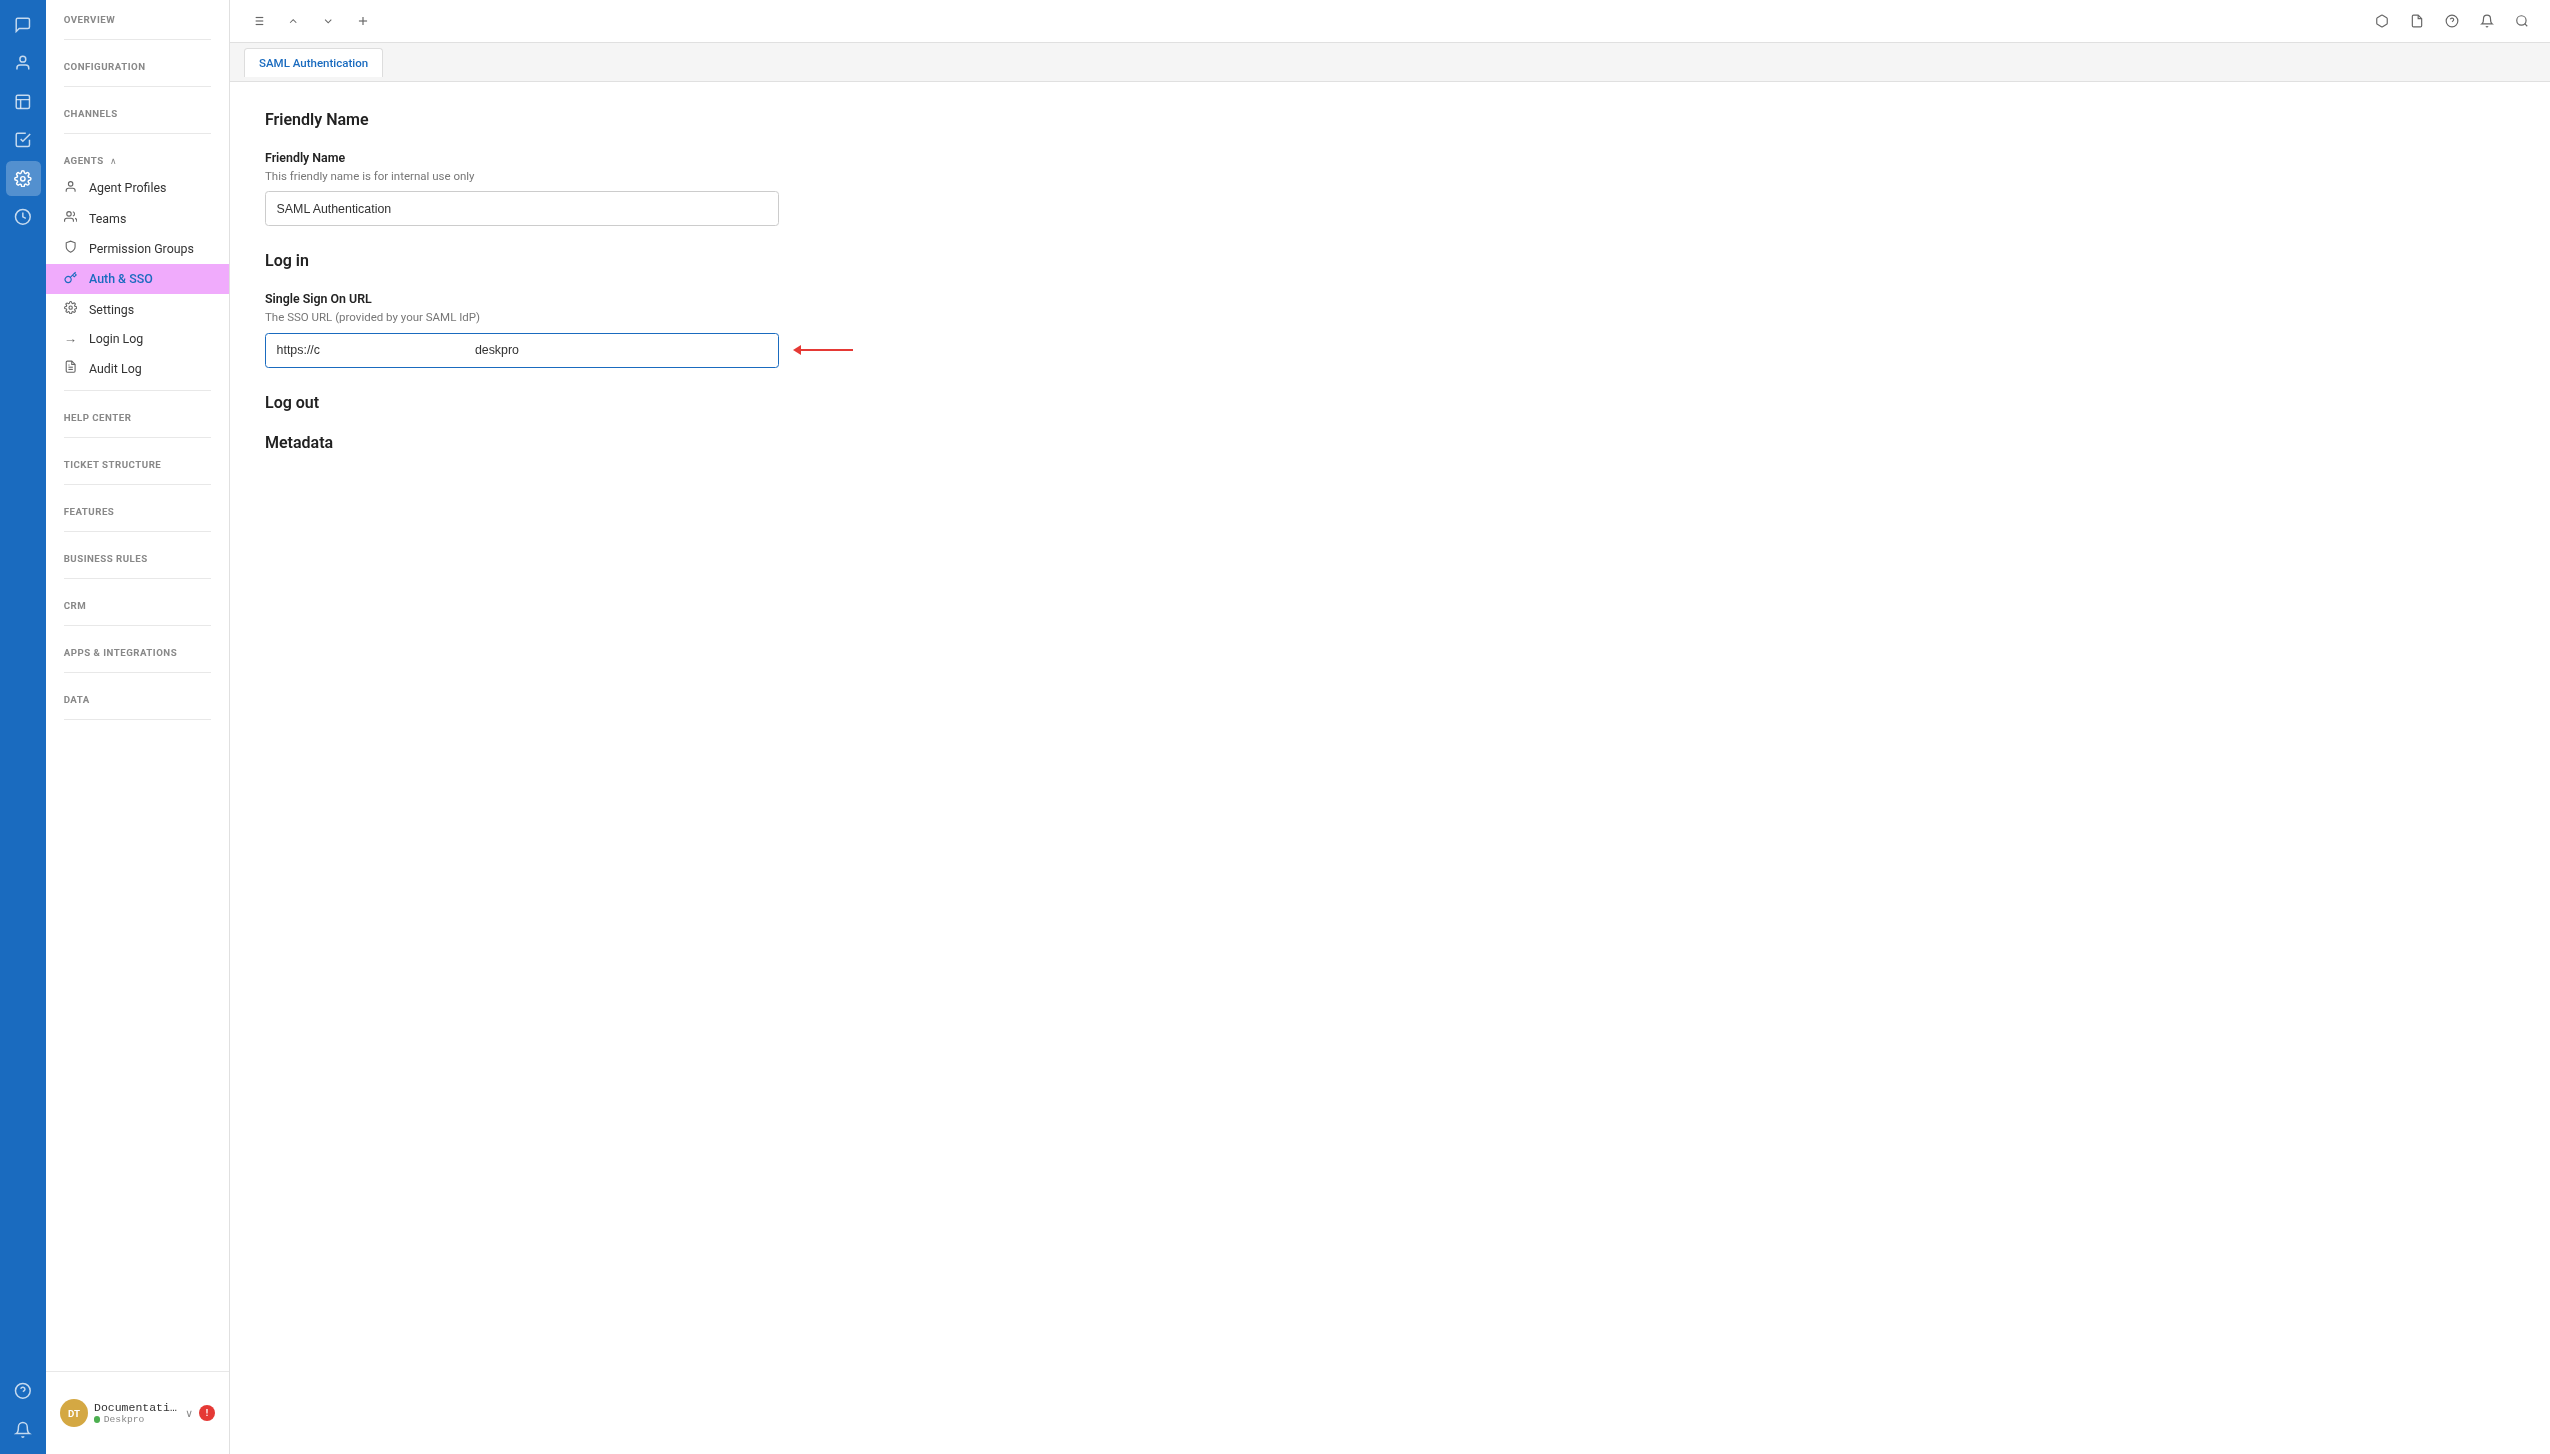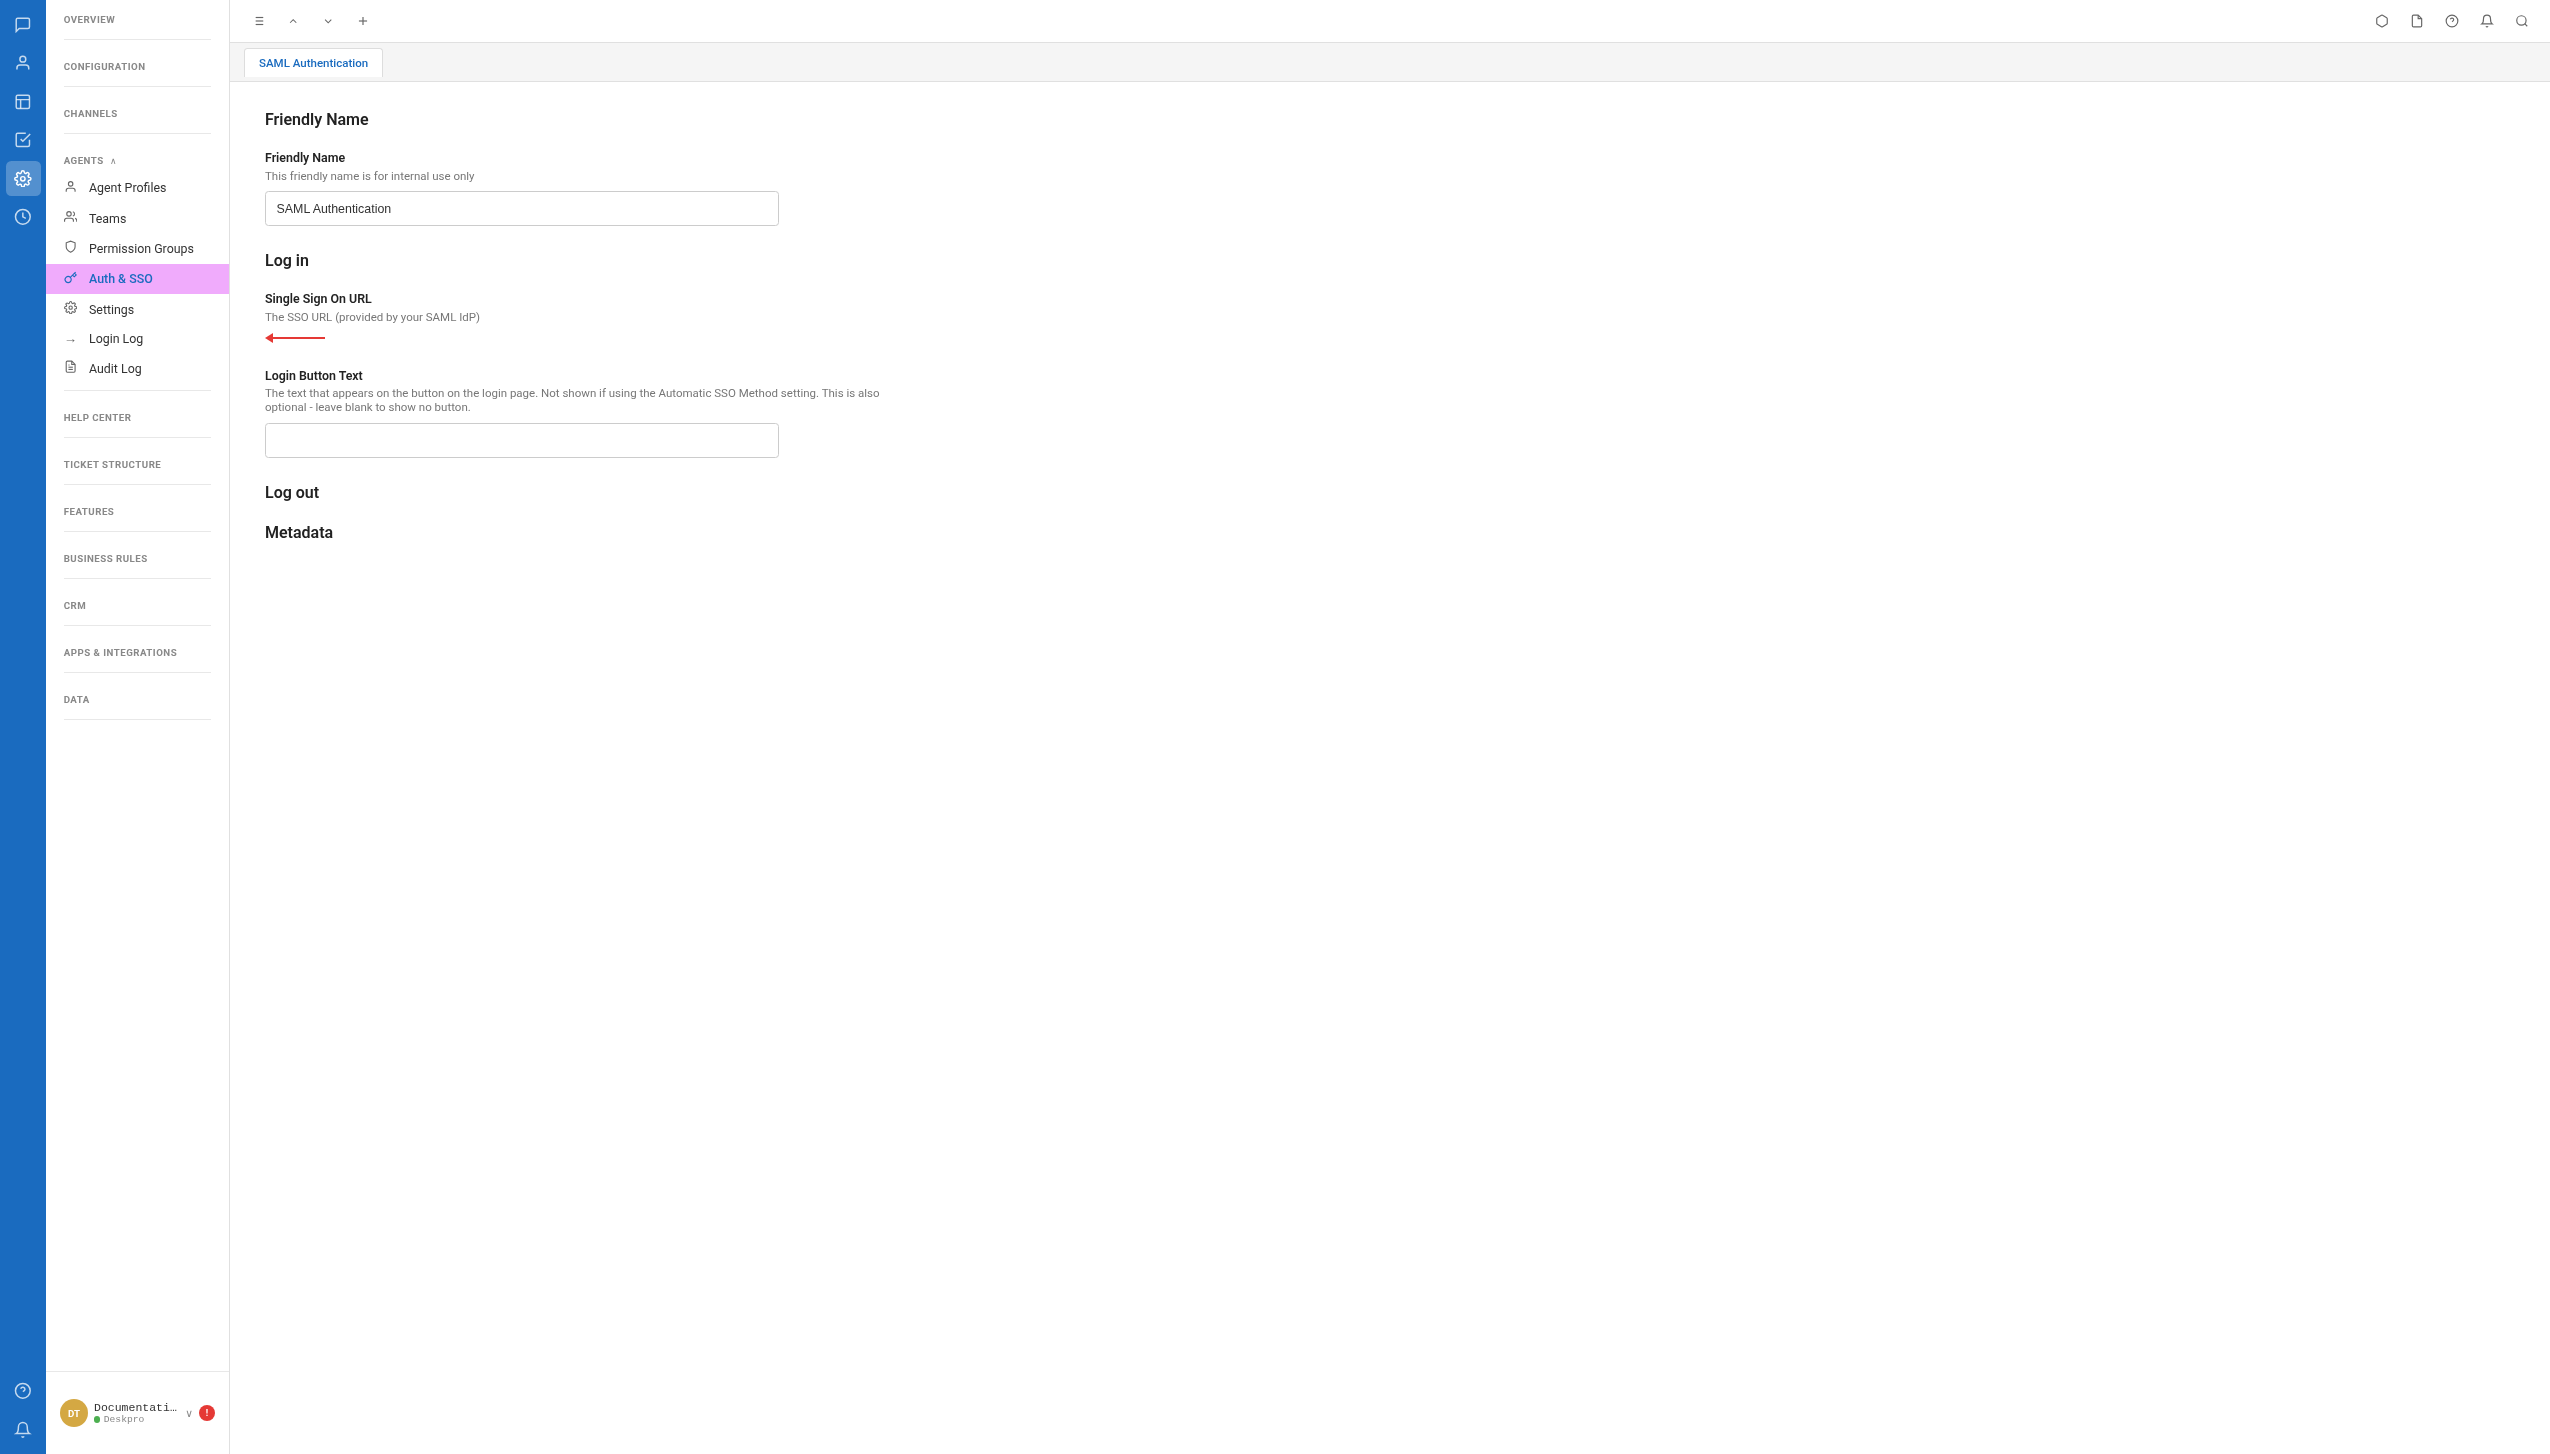--- a/index.html
+++ b/index.html
@@ -474,34 +474,30 @@
         <div class="field-desc">This friendly name is for internal use only</div>
         <input class="field-input" type="text" value="SAML Authentication" style="">
       </div>
 
       <div class="section-heading" style="margin-top: 21px;">Log in</div>
 
       <div class="field-group">
         <div class="field-label">Single Sign On URL</div>
         <div class="field-desc">The SSO URL (provided by your SAML IdP)</div>
         <div class="sso-url-wrapper">
+          <input class="field-input focused" type="text" value="https://c                                             deskpro" style="width: 514px;">
           <div class="arrow-indicator">
             <div class="arrow-line">
               <div class="arrow-head"></div>
               <div class="arrow-shaft"></div>
             </div>
           </div>
         </div>
       </div>
 
-      <div class="field-group">
-        <div class="field-label">Login Button Text</div>
-        <div class="field-desc">The text that appears on the button on the login page. Not shown if using the Automatic SSO Method setting. This is also optional - leave blank to show no button.</div>
-        <input class="field-input" type="text" value="" style="width: 514px;">
-      </div>
 
       <div class="section-heading" style="margin-top: 21px;">Log out</div>
 
 
       <div class="section-heading" style="margin-top: 3px;">Metadata</div>
 
     </div>
   </div>
 </div>
 

